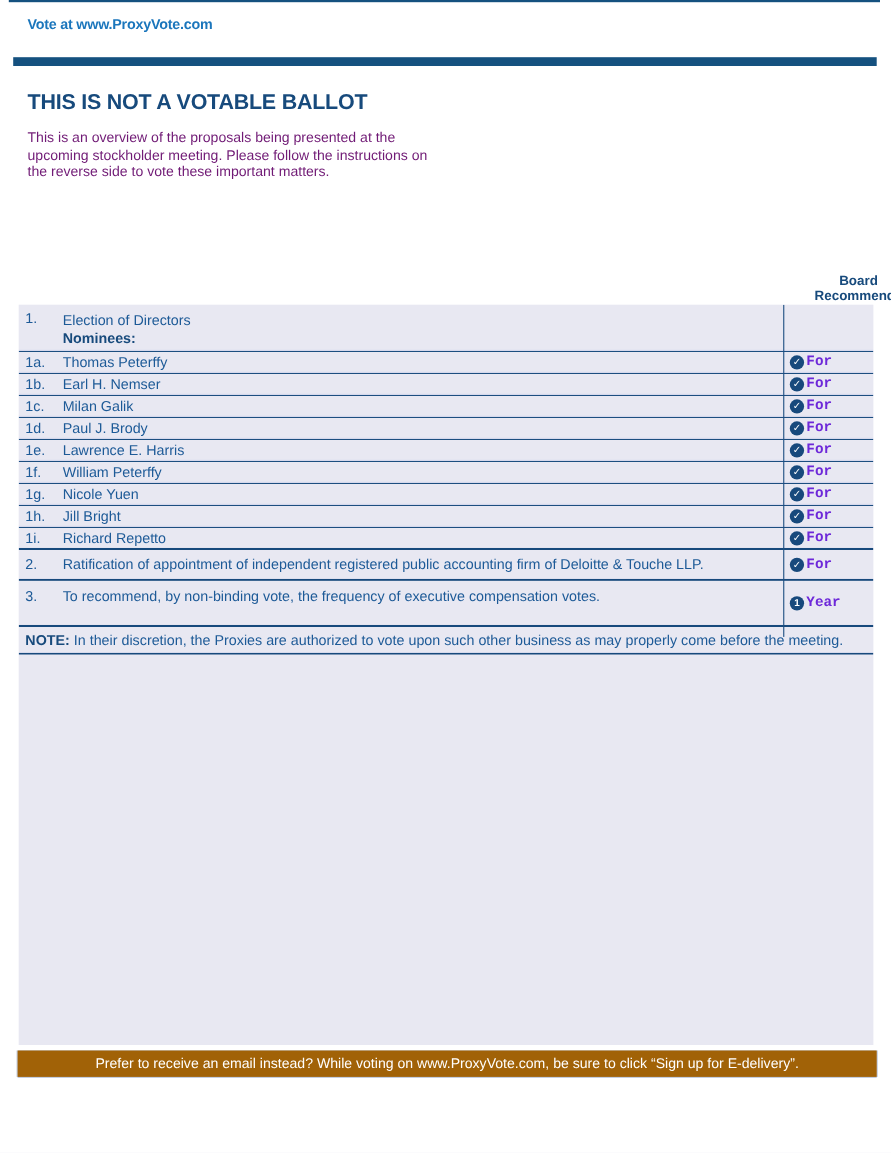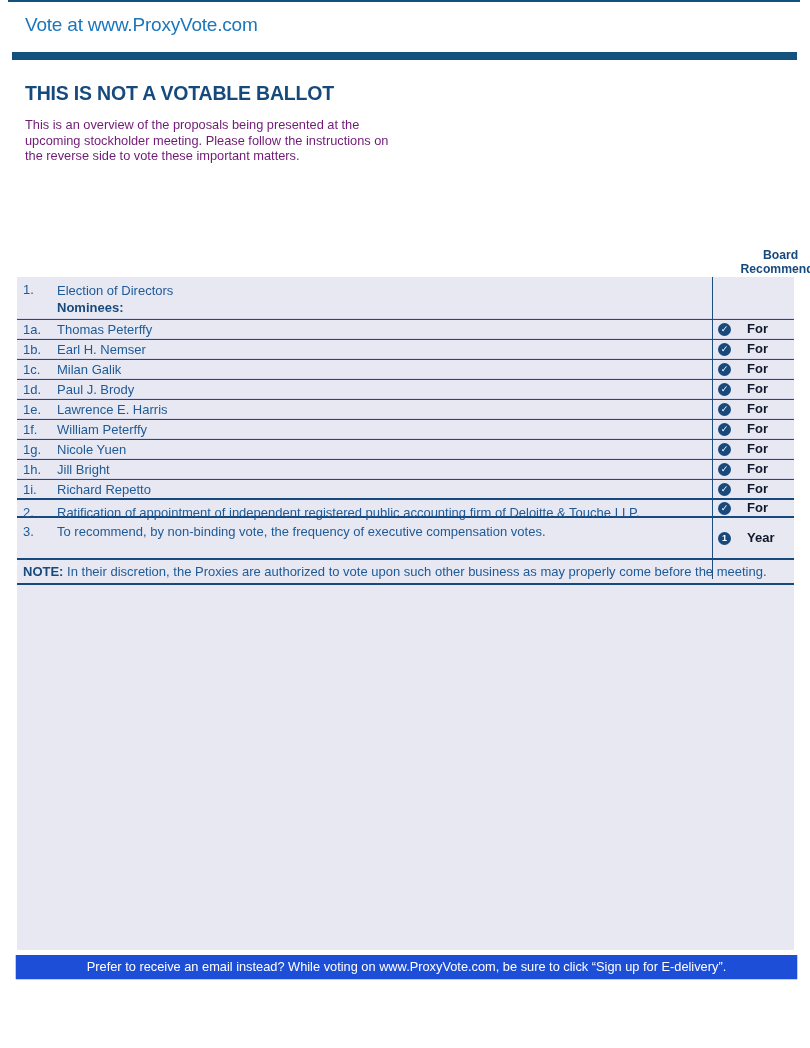--- a/index.html
+++ b/index.html
@@ -4,21 +4,21 @@
 <style>
   html,body{margin:0;padding:0;}
   body{
     width:810px;height:1048px;position:relative;background:#ffffff;
     font-family:"Liberation Sans","DejaVu Sans",sans-serif;
     -webkit-font-smoothing:antialiased;
   }
   .top-edge{position:absolute;left:8px;top:0;width:792px;height:2px;background:#15517F;}
   .vote-line{
     position:absolute;left:25px;top:14px;
-    color:#1B76BC;font-size:19px;font-weight:normal;letter-spacing:-0.2px;
+    color:#1B76BC;font-size:13px;font-weight:bold;letter-spacing:-0.2px;
   }
   .top-rule{position:absolute;left:12px;top:52px;width:785px;height:8px;background:#15517F;}
   .page-title{
     position:absolute;left:25px;top:82px;
     color:#174A7C;font-size:19.5px;font-weight:bold;letter-spacing:-0.2px;
   }
   .intro-para{
     position:absolute;left:25px;top:117px;width:400px;
     color:#701a75;font-size:12.8px;line-height:15.6px;white-space:pre-line;
   }
@@ -37,34 +37,34 @@
   .vline{position:absolute;left:695px;top:0;width:1px;height:302px;background:#1C4E80;}
   .row{position:relative;color:#1D5A97;font-size:13px;}
   .num{display:inline-block;margin-left:6px;width:34px;vertical-align:top;}
   .row-group{padding-top:5px;height:36px;}
   .row-group .glines{display:inline-block;vertical-align:top;}
   .row-group .gl1{line-height:17px;}
   .row-group .gl2{line-height:17px;font-weight:bold;color:#174A7C;}
   .divider{height:2px;background:linear-gradient(to bottom,#D5D8EC 0,#D5D8EC 1px,#1C4E80 1px,#1C4E80 2px);}
   .divider.strong{background:linear-gradient(to bottom,#cfd3e8 0,#cfd3e8 0.5px,#17497C 0.5px,#17497C 2px);}
   .row-nominee{height:18px;line-height:20.4px;}
-  .row-item2{height:16px;line-height:26px;}
+  .row-item2{height:26px;line-height:26px;}
   .row-item3{height:40px;line-height:28px;}
   .row-note{height:23px;line-height:23px;color:#1D5A97;}
   .row-note .note-label{font-weight:bold;color:#174A7C;margin-left:6px;text-align:center;}
   .rec{position:absolute;left:701px;top:0;height:100%;display:flex;align-items:center;}
   .circle{
     display:inline-flex;align-items:center;justify-content:center;
     width:13px;height:13px;border-radius:50%;background:#17497C;
     color:#ffffff;font-size:9px;font-weight:bold;line-height:13px;flex:0 0 13px;
   }
-  .rec-text{color:#0f172a;font-weight:bold;font-size:13px;margin-left:16px;}
+  .rec-text{color:#6d28d9;font-weight:bold;font-size:13px;margin-left:2px;font-family:Liberation Mono, monospace;}
   .footer-bar{
     position:absolute;left:16px;top:955px;width:781px;height:24px;
-    background:#1d4ed8;color:#ffffff;font-size:12.8px;line-height:24px;
+    background:#a16207;color:#ffffff;font-size:12.8px;line-height:24px;
     text-align:center;box-shadow:0 1px 0 #c3cde0, -1px 0 0 #c3cde0, 1px 0 0 #c3cde0;
   }
 </style>
 </head>
 <body>
 
 <div class="top-edge"></div>
 
 <div class="vote-line">Vote at www.ProxyVote.com</div>
 

